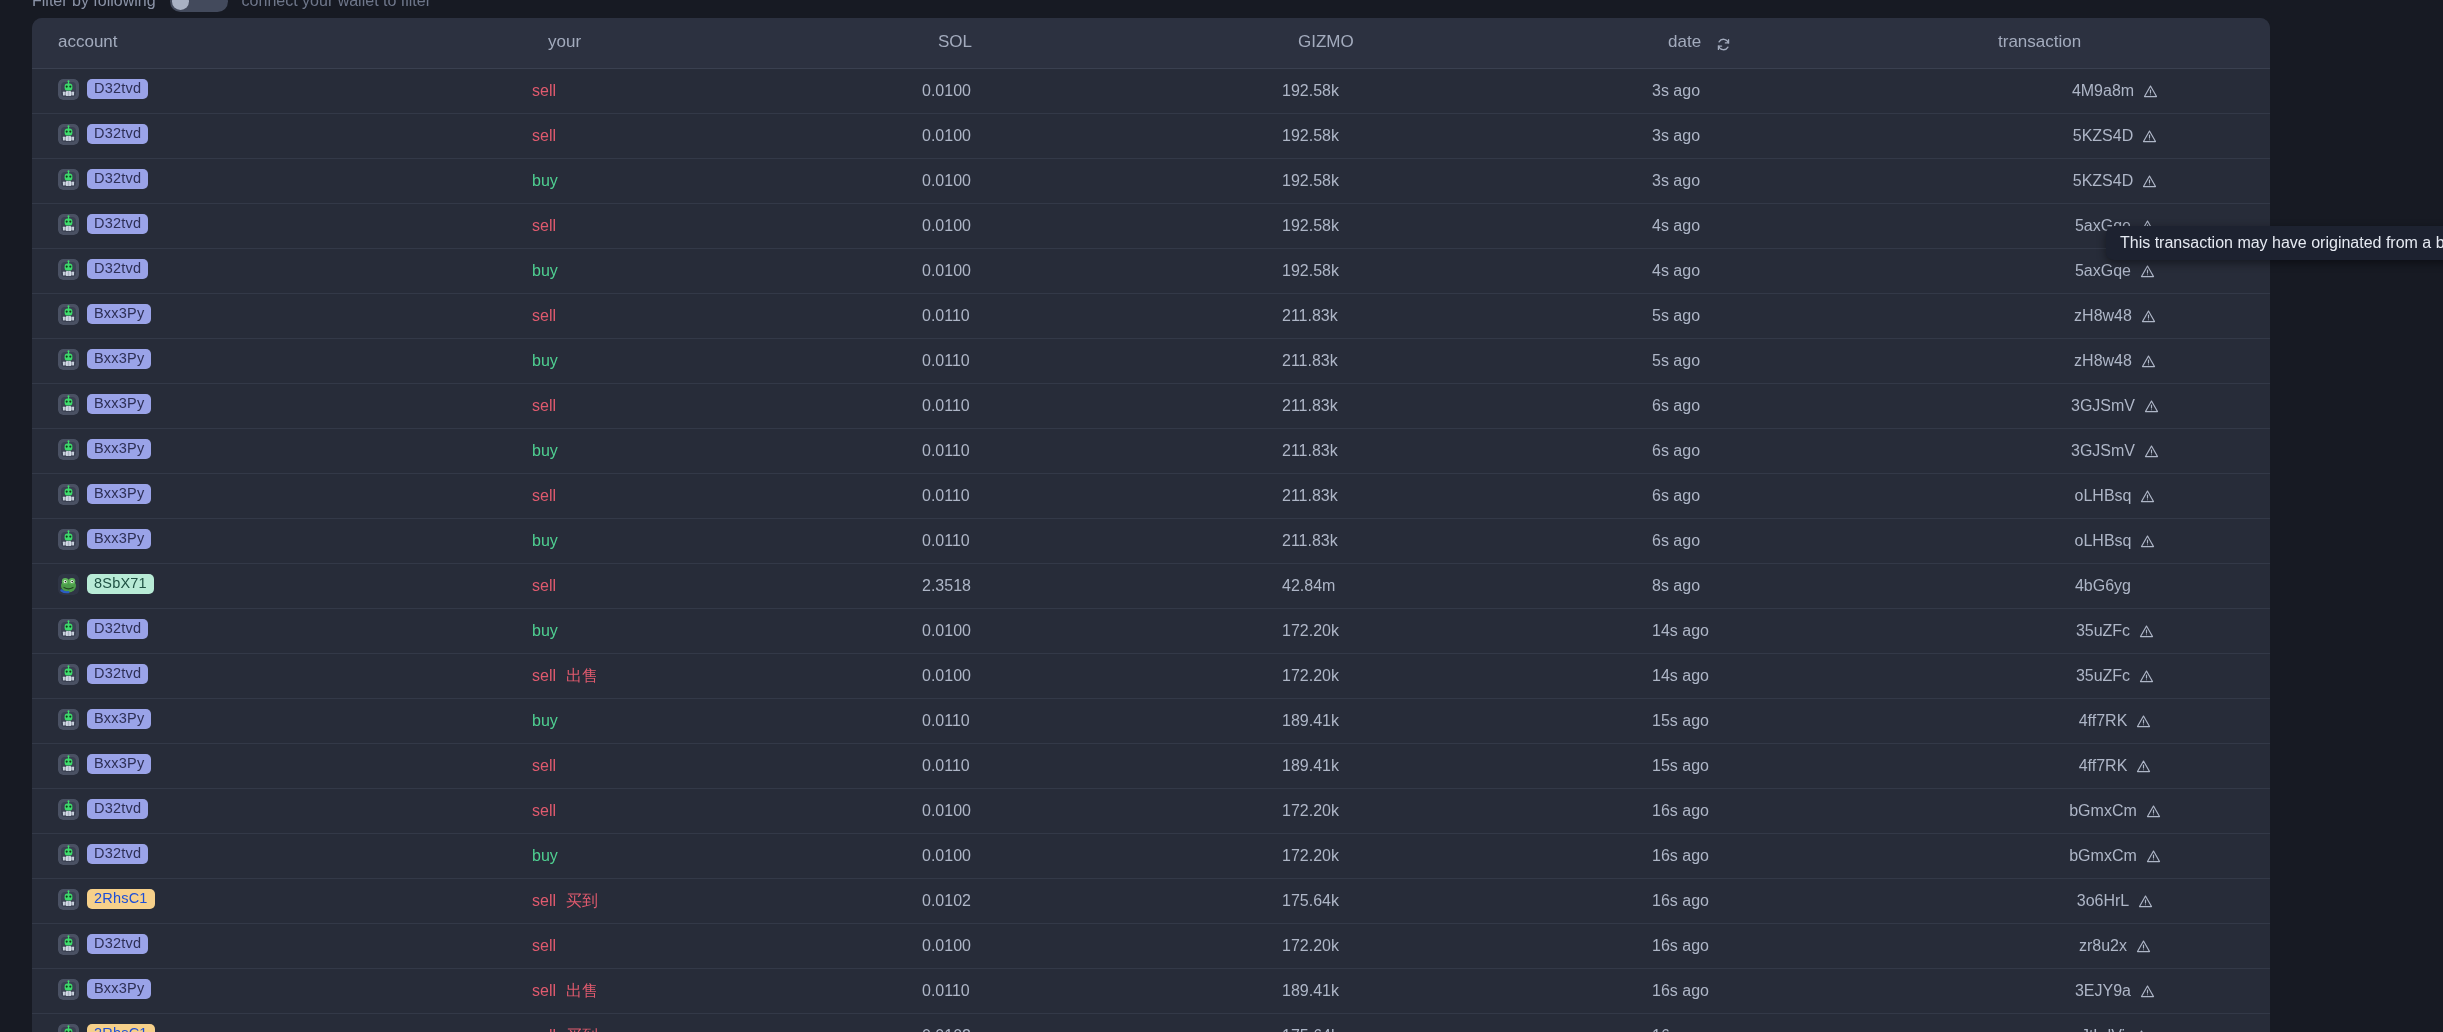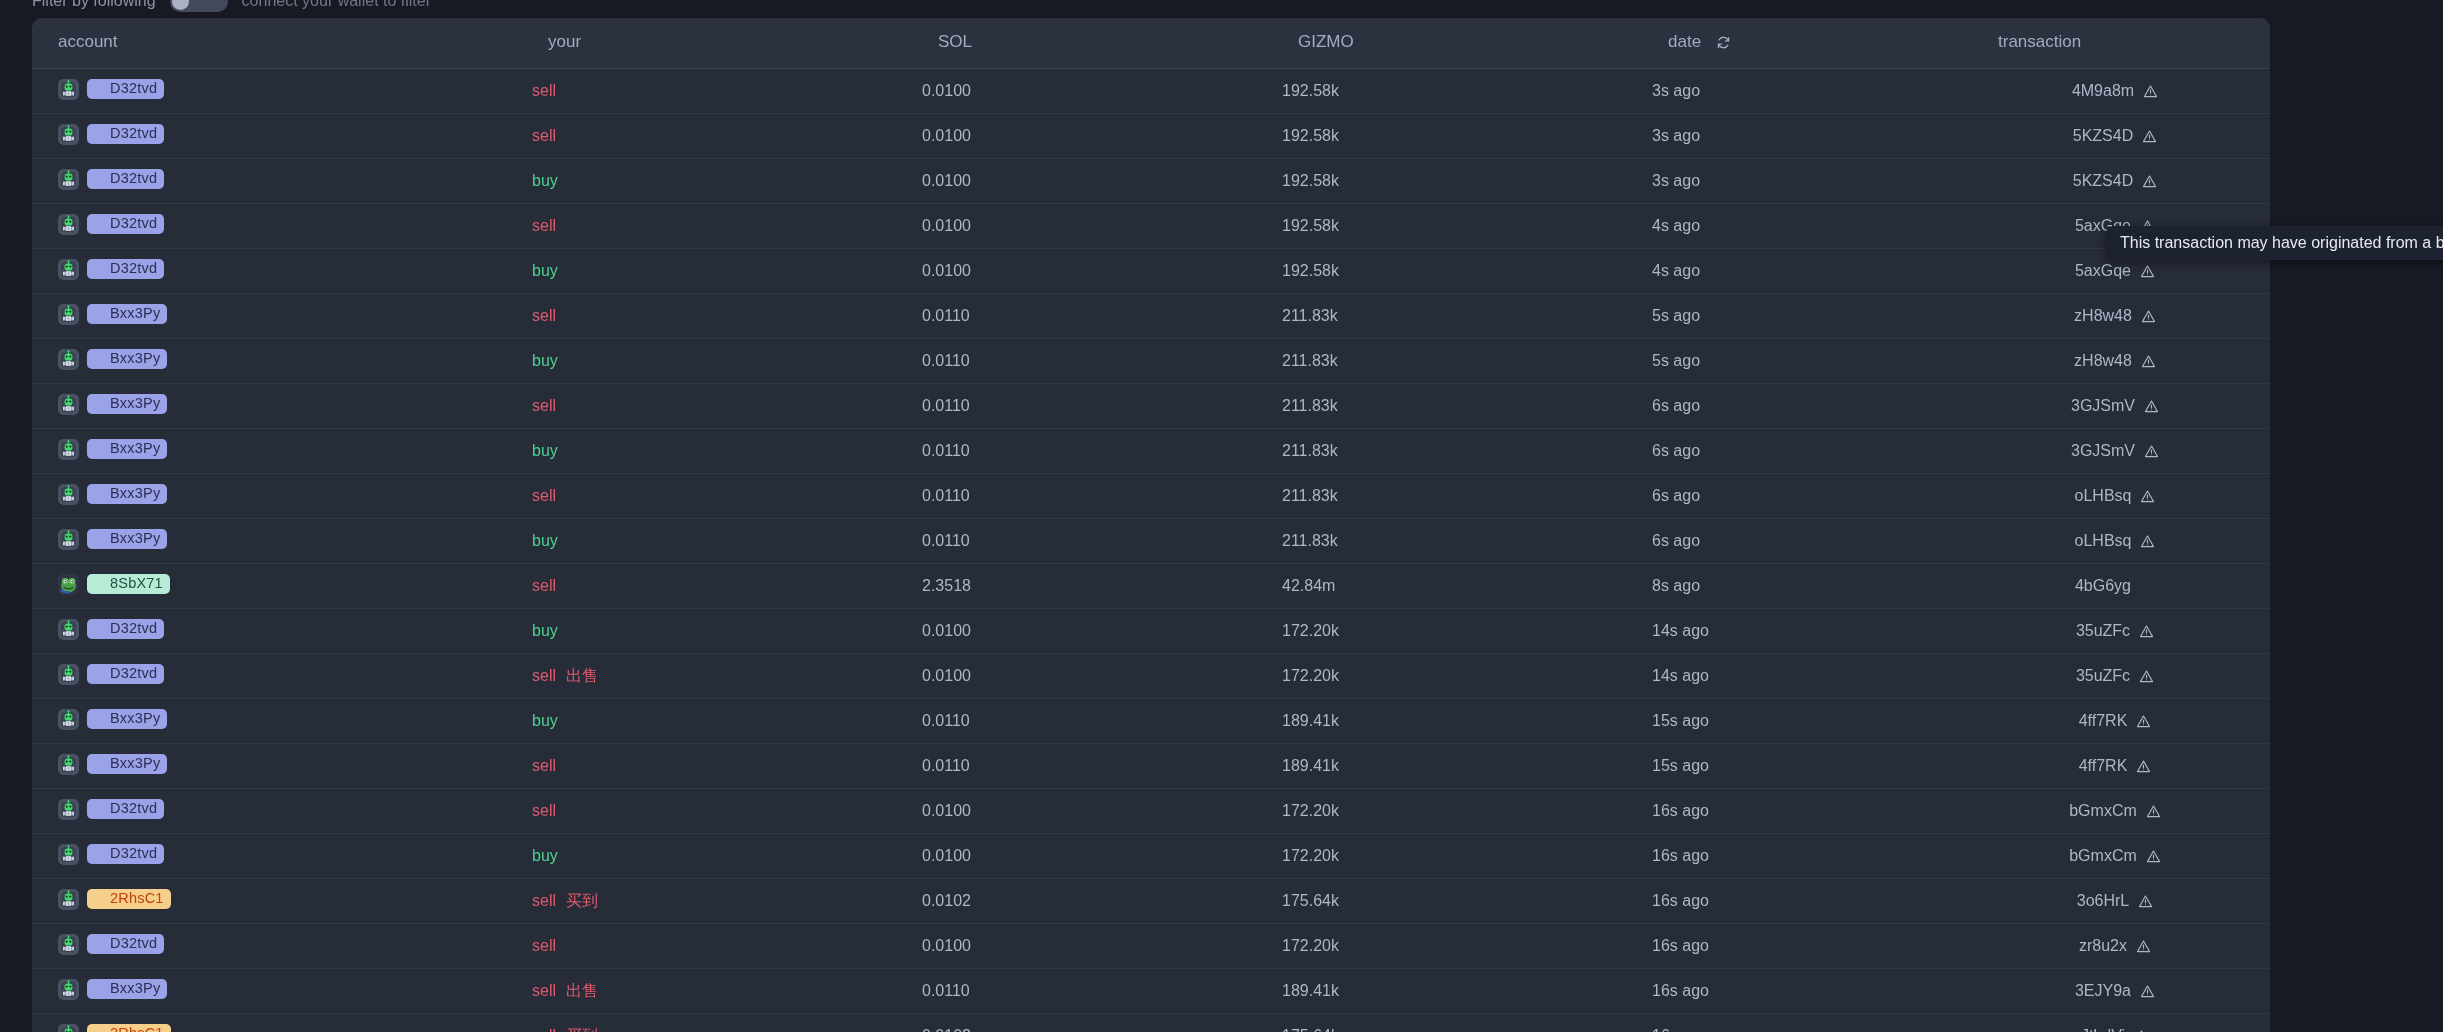--- a/index.html
+++ b/index.html
@@ -63,21 +63,21 @@
     background: #2c3140;
     border-bottom: 1px solid #3a4050;
   }
   th.c-account  { width: 500px;  text-align: left;  padding-left: 26px; }
   th.c-type     { width: 390px;  text-align: left; }
   th.c-sol      { width: 360px;  text-align: left; }
   th.c-gizmo    { width: 370px;  text-align: left; }
   th.c-date     { width: 330px;  text-align: left; }
   th.c-tx       { text-align: left; padding-right: 26px; }
 
-  .date-head { display: inline-flex; align-items: center; gap: 15px; }
+  .date-head { display: inline-flex; align-items: flex-end; gap: 15px; }
   .refresh-icon { display: inline-block; width: 15px; height: 15px; }
   .refresh-icon svg { display: block; }
 
   tbody tr { border-bottom: 1px solid #333948; height: 45px; }
   tbody td {
     font-size: 16px;
     color: #aeb6c7;
     vertical-align: middle;
     padding: 0;
   }
@@ -92,29 +92,29 @@
   }
   .avatar {
     width: 21px; height: 21px;
     border-radius: 5px;
     flex: 0 0 auto;
     display: block;
     overflow: hidden;
   }
   .badge {
     display: inline-block;
-    padding: 1px 7px 2px 23px;
+    padding: 1px 7px 2px 7px;
     border-radius: 5px;
     font-size: 14.5px;
     line-height: 17px;
     letter-spacing: .2px;
   }
   .badge.violet { background: #9aa3e8; color: #2d2f55; }
   .badge.mint   { background: #b8ebd6; color: #1f5143; }
-  .badge.amber  { background: #f6d08a; color: #c2410c; }
+  .badge.amber  { background: #f6d08a; color: #1d4ed8; }
 
   
   .t-sell { color: #e05a6e; }
   .t-buy  { color: #4fcf91; }
   .cn { margin-left: 10px; }
 
   
   .txwrap { display: inline-flex; align-items: center; gap: 9px; justify-content: flex-end; }
   .txid { color: #aeb6c7; }
   .warn-icon { width: 15px; height: 15px; display: inline-block; }

